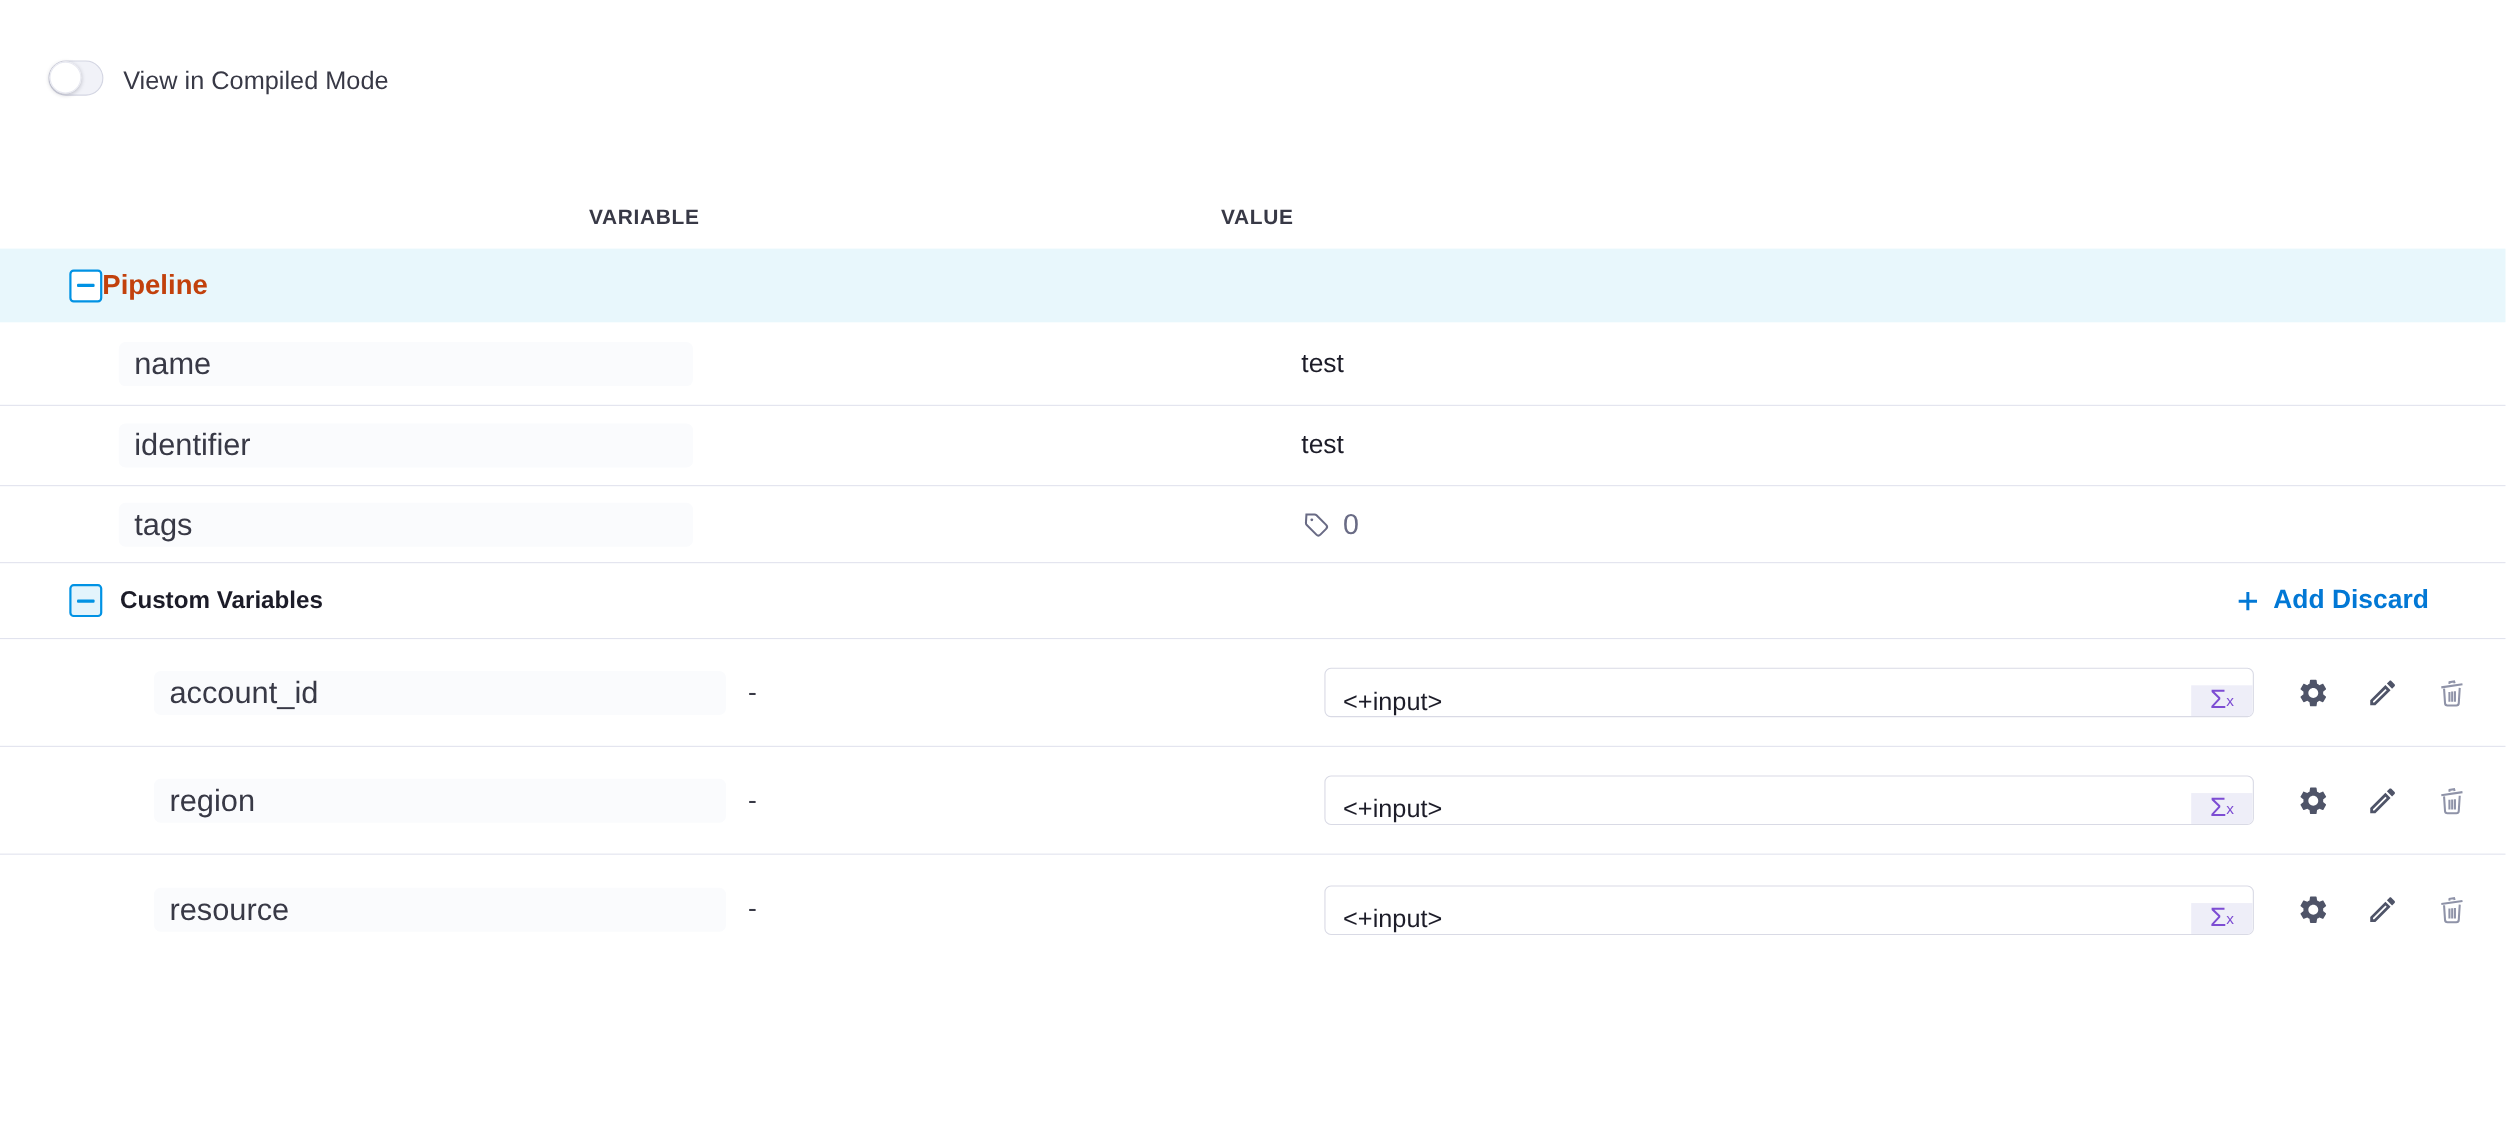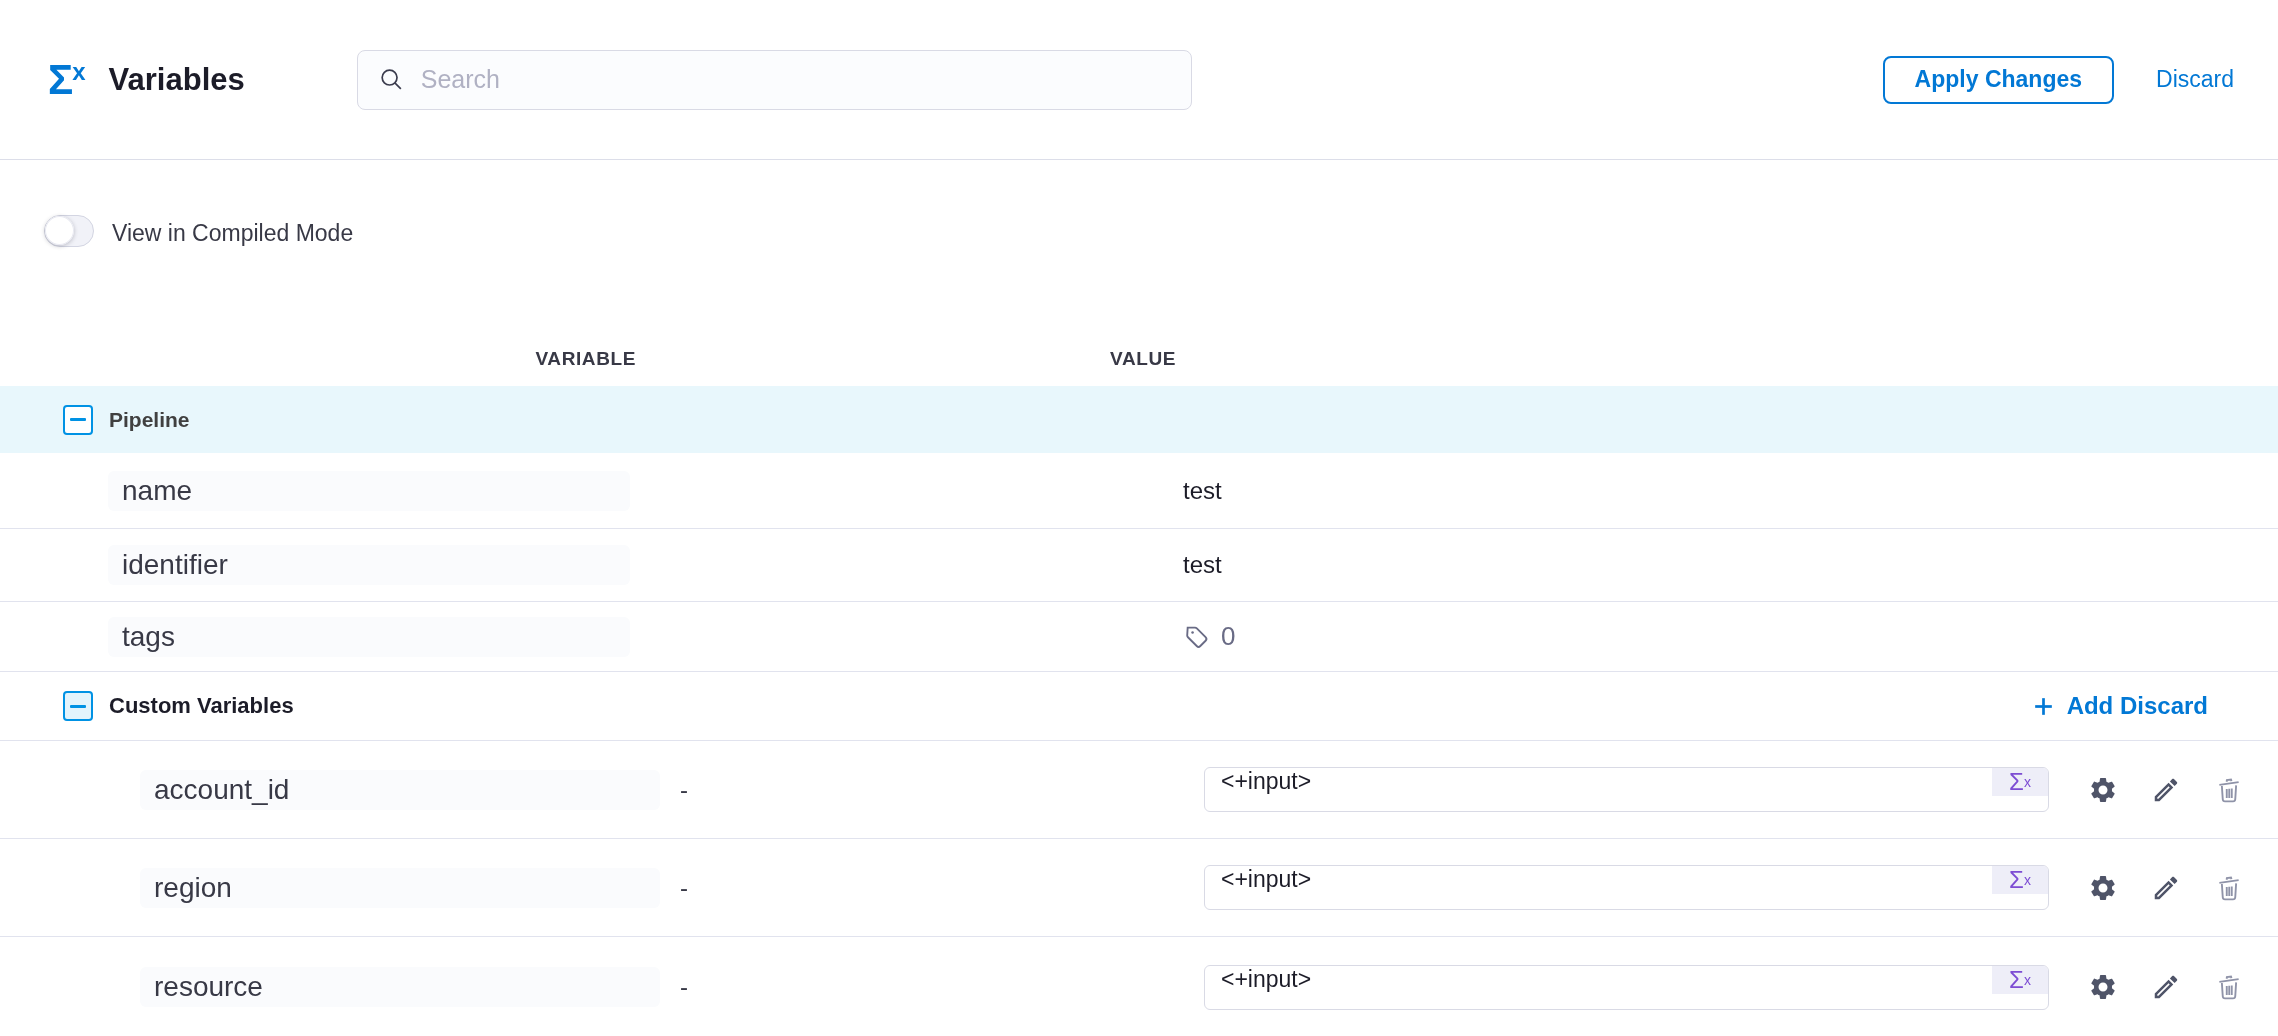--- a/index.html
+++ b/index.html
@@ -149,21 +149,21 @@
     border-radius: 4px;
     background: #ffffff;
     display: flex;
     align-items: center;
     justify-content: center;
     cursor: pointer;
     flex: none;
   }
   .group-row.custom .collapse-box { background: #e3f4fc; }
   .collapse-bar { width: 16px; height: 3px; background: #0092e4; border-radius: 1px; }
-  .group-label-lg { margin-left: 16px; font-size: 21px; font-weight: 700; color: #404040; }
+  .group-label-lg { font-size: 25px; font-weight: 700; color: #c2410c; }
   .group-label-md { margin-left: 16px; font-size: 22px; font-weight: 600; color: #1c1c28; }
   .add-variable {
     margin-left: auto;
     margin-right: 32px;
     display: flex;
     align-items: center;
     gap: 11px;
     color: #0278d5;
     font-size: 24px;
     font-weight: 600;
@@ -196,21 +196,21 @@
   .tags-count { font-size: 26px; color: #696b85; }
 
   .input-wrap {
     margin-left: 28px;
     width: 845px;
     height: 45px;
     border: 1px solid #d9dae5;
     border-radius: 6px;
     background: #ffffff;
     display: flex;
-    align-items: flex-start;
+    align-items: flex-end;
     overflow: hidden;
     flex: none;
   }
   .runtime-input {
     flex: 1;
     min-width: 0;
     border: 0;
     outline: 0;
     background: transparent;
     padding: 0 16px;
@@ -245,37 +245,20 @@
     display: flex;
     align-items: center;
     justify-content: center;
   }
 </style>
 </head>
 <body>
 
 <div class="app">
 
-  <div class="header">
-    <span class="app-sigma"><span>Σ</span><span class="sup">x</span></span>
-    <span class="page-title">Variables</span>
-
-    <div class="search-wrap">
-      <svg width="27" height="27" viewBox="0 0 24 24" fill="none" stroke="#3a3b4d" stroke-width="1.5">
-        <circle cx="10.3" cy="10.3" r="6.6"></circle>
-        <line x1="15.2" y1="15.2" x2="20.3" y2="20.3"></line>
-      </svg>
-      <input class="search-input" type="text" placeholder="Search" style="">
-    </div>
-
-    <div class="header-actions">
-      <button class="btn-apply">Apply Changes</button>
-      <span class="link-discard">Discard</span>
-    </div>
-  </div>
 
   <div class="toggle-row">
     <div class="toggle">
       <div class="toggle-knob"></div>
     </div>
     <span class="toggle-label">View in Compiled Mode</span>
   </div>
 
   <div class="var-table">
 

